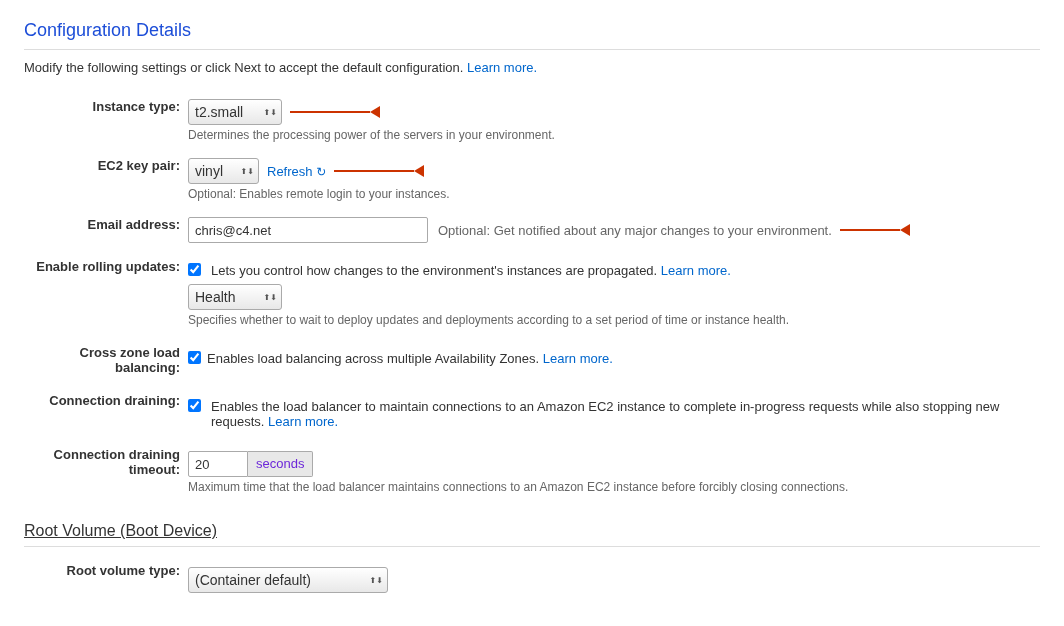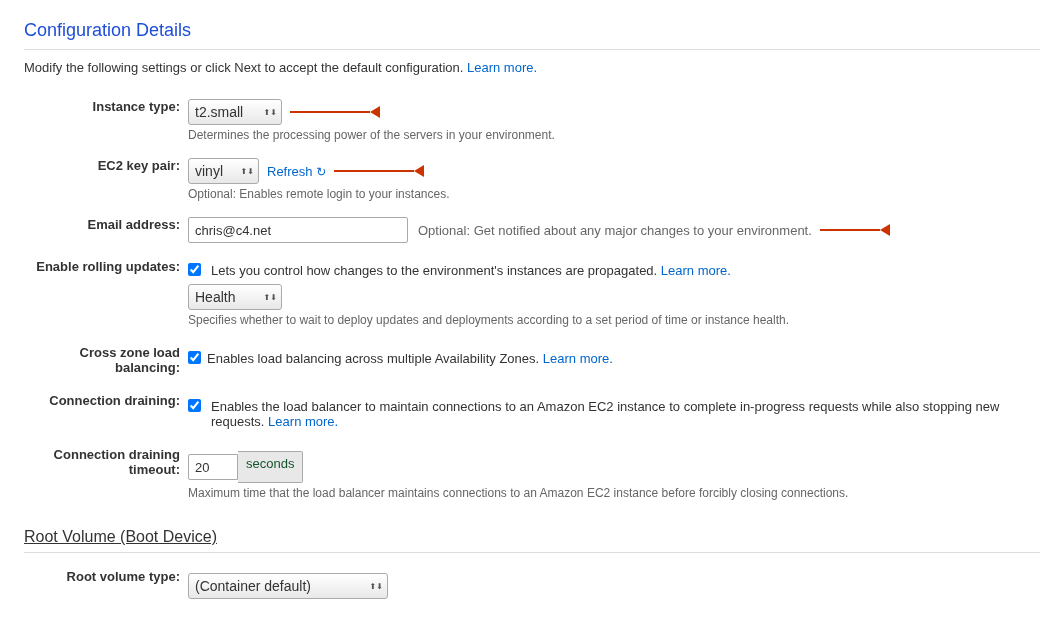--- a/index.html
+++ b/index.html
@@ -113,25 +113,25 @@
     .refresh-icon {
       display: inline-block;
       font-size: 12px;
     }
     .seconds-label {
       display: inline-block;
       background: #e8e8e8;
       border: 1px solid #aaa;
       border-left: none;
       padding: 2px 8px;
-      height: 32px;
+      height: 26px;
       line-height: 20px;
       border-radius: 0 2px 2px 0;
       font-size: 13px;
-      color: #14532d;
+      color: #6d28d9;
     }
     .seconds-input {
       border-radius: 2px 0 0 2px;
       width: 50px;
     }
     .row-with-arrow {
       display: flex;
       align-items: center;
     }
     
@@ -212,21 +212,21 @@
           </span>
         </div>
         <div class="hint-text">Optional: Enables remote login to your instances.</div>
       </td>
     </tr>
 
     <tr>
       <td class="label-cell">Email address:</td>
       <td class="field-cell">
         <div class="row-with-arrow" style="align-items:center;">
-          <input type="text" style="width: 220px;" value="chris@c4.net">
+          <input type="text" style="width: 240px;" value="chris@c4.net">
           <span style="margin-left:10px; color:#666; font-size:13px;">Optional: Get notified about any major changes to your environment.</span>
           <span class="arrow-line" style="margin-left:8px;">
             <span class="arrow-line-body" style="width:60px;"></span>
             <span class="arrow-head"></span>
           </span>
         </div>
       </td>
     </tr>
 
 
@@ -276,21 +276,21 @@
             <a href="#">Learn more.</a>
           </span>
         </div>
       </td>
     </tr>
 
     <tr>
       <td class="label-cell" style="padding-top:10px;">Connection draining<br>timeout:</td>
       <td class="field-cell">
         <div style="display:flex; align-items:center; margin-top:6px;">
-          <input type="text" class="seconds-input" style="width: 50px; border-radius: 2px 0px 0px 2px;" value="20">
+          <input type="text" class="seconds-input" style="width: 60px; border-radius: 2px 0px 0px 2px;" value="20">
           <span class="seconds-label">seconds</span>
         </div>
         <div class="hint-text">Maximum time that the load balancer maintains connections to an Amazon EC2 instance before forcibly closing connections.</div>
       </td>
     </tr>
 
   </tbody>
 </table>
 
 <h3>Root Volume (Boot Device)</h3>

